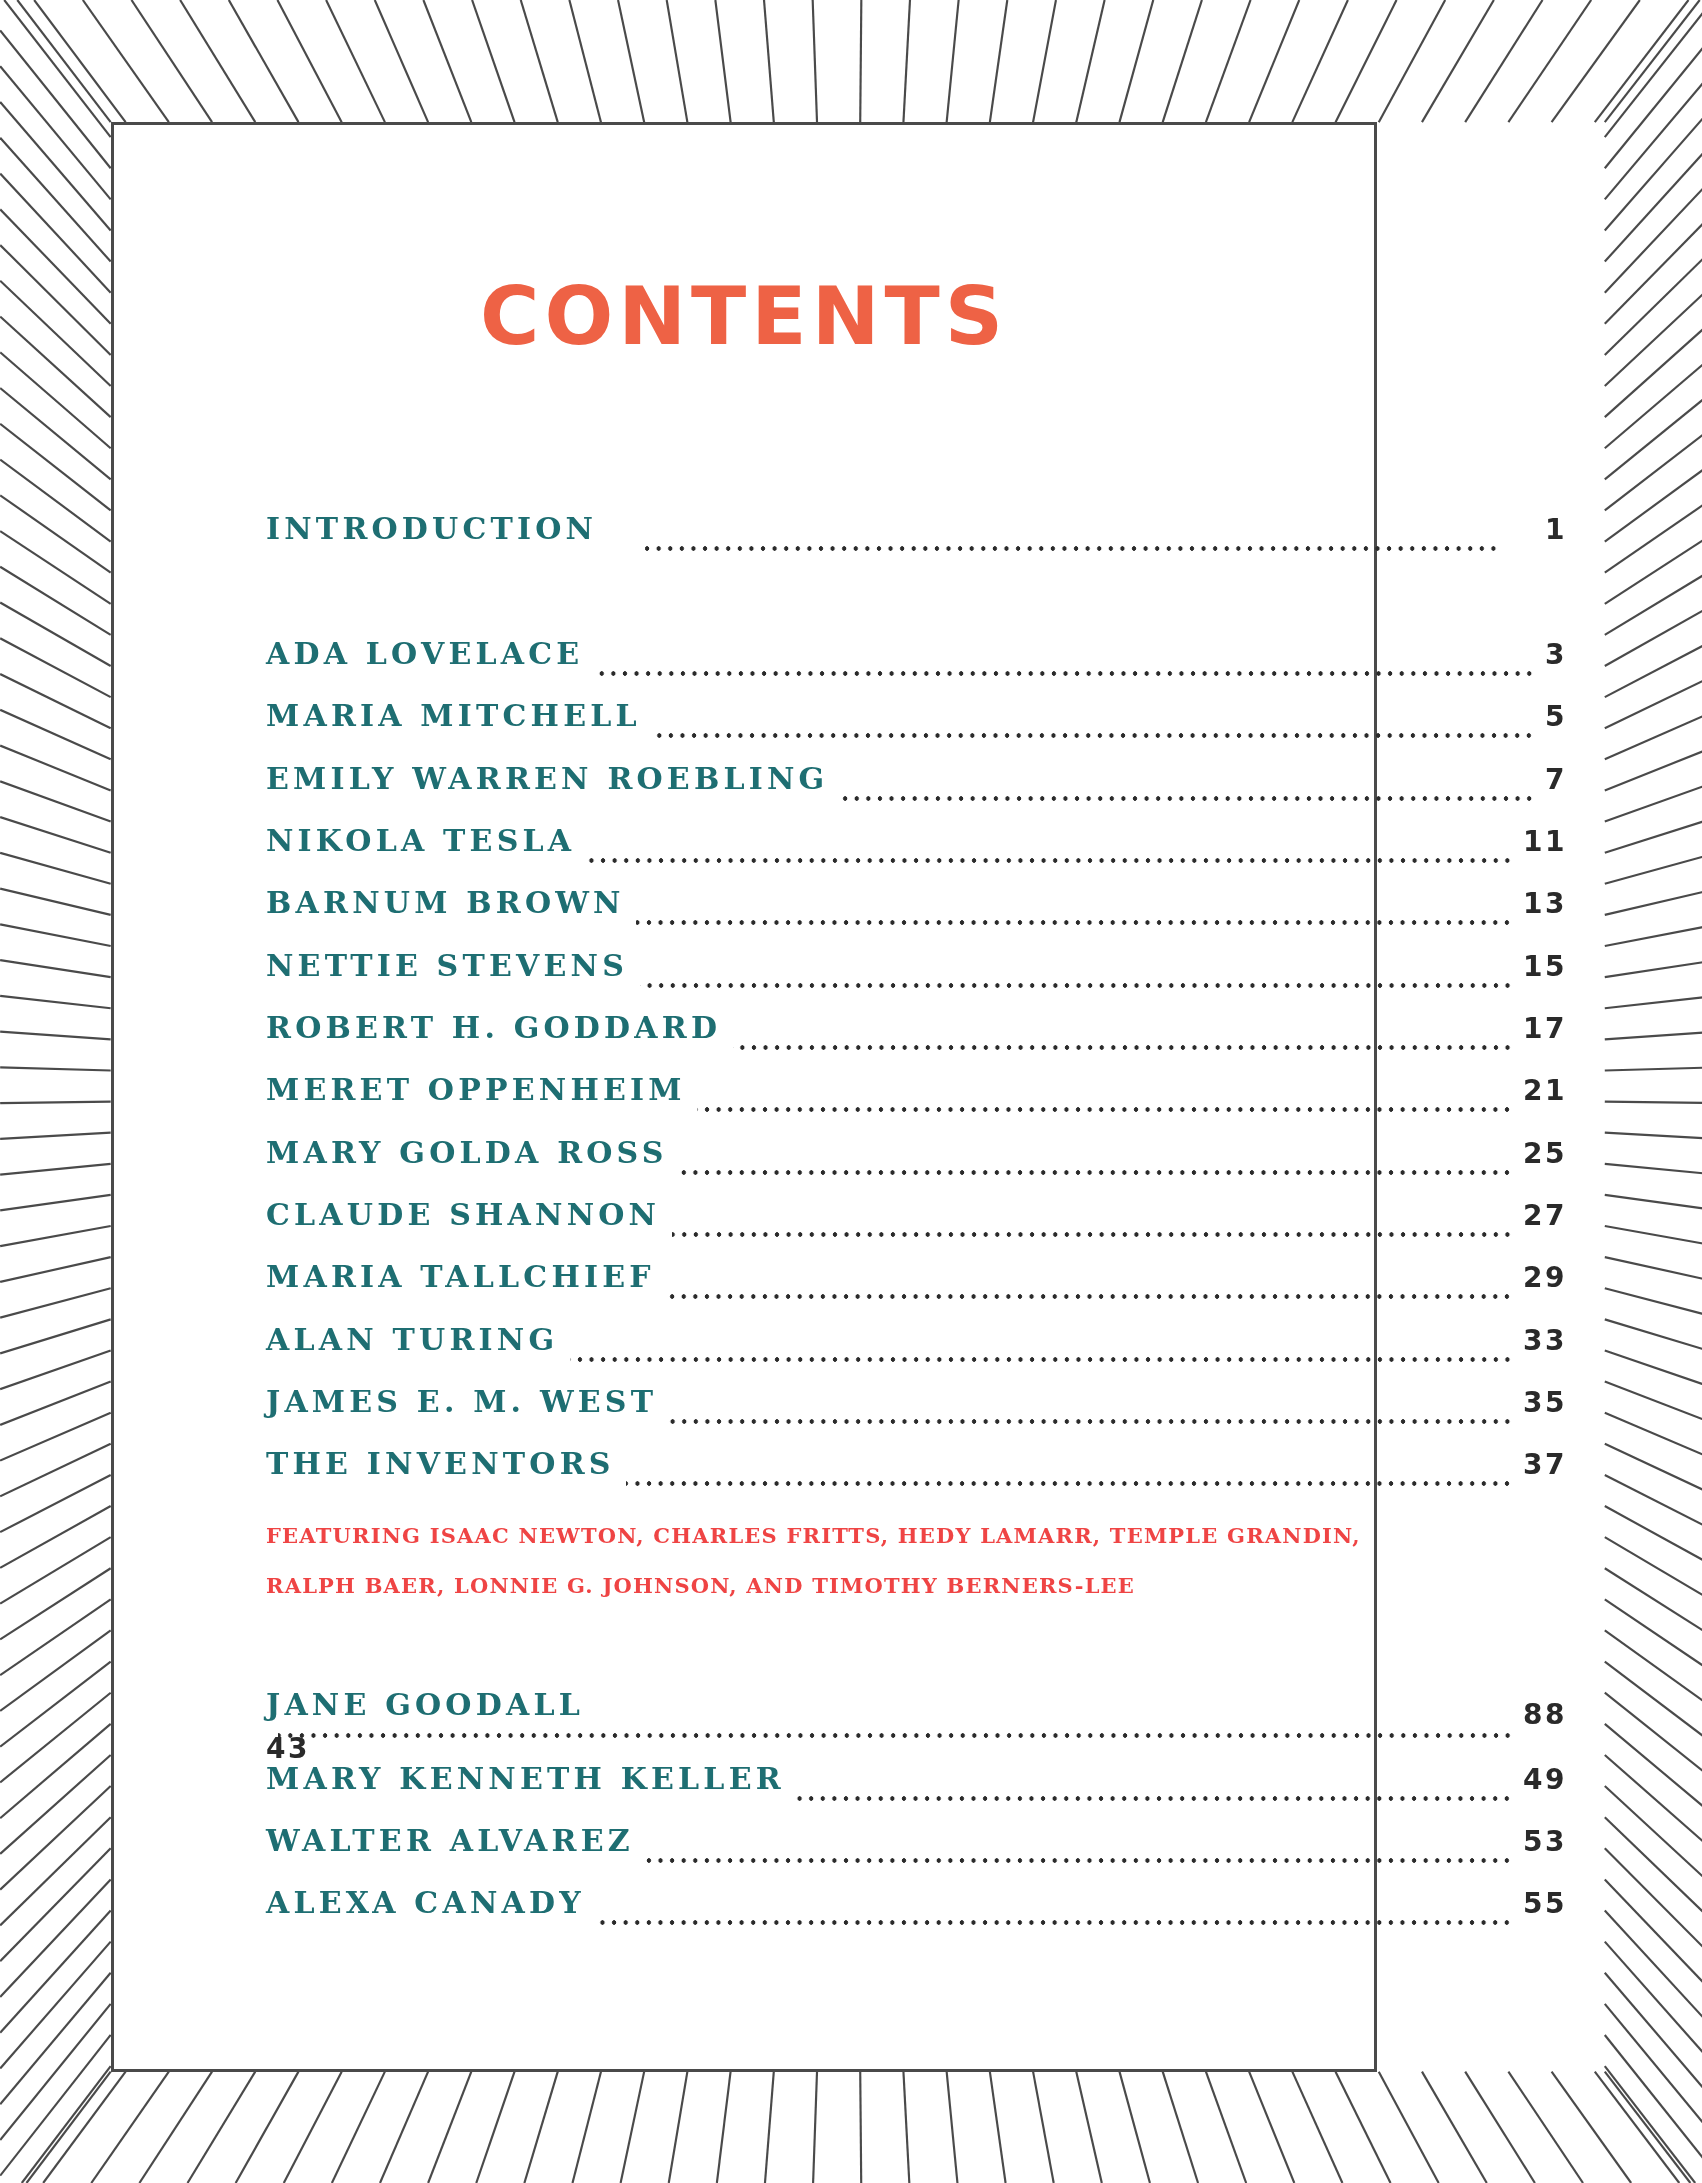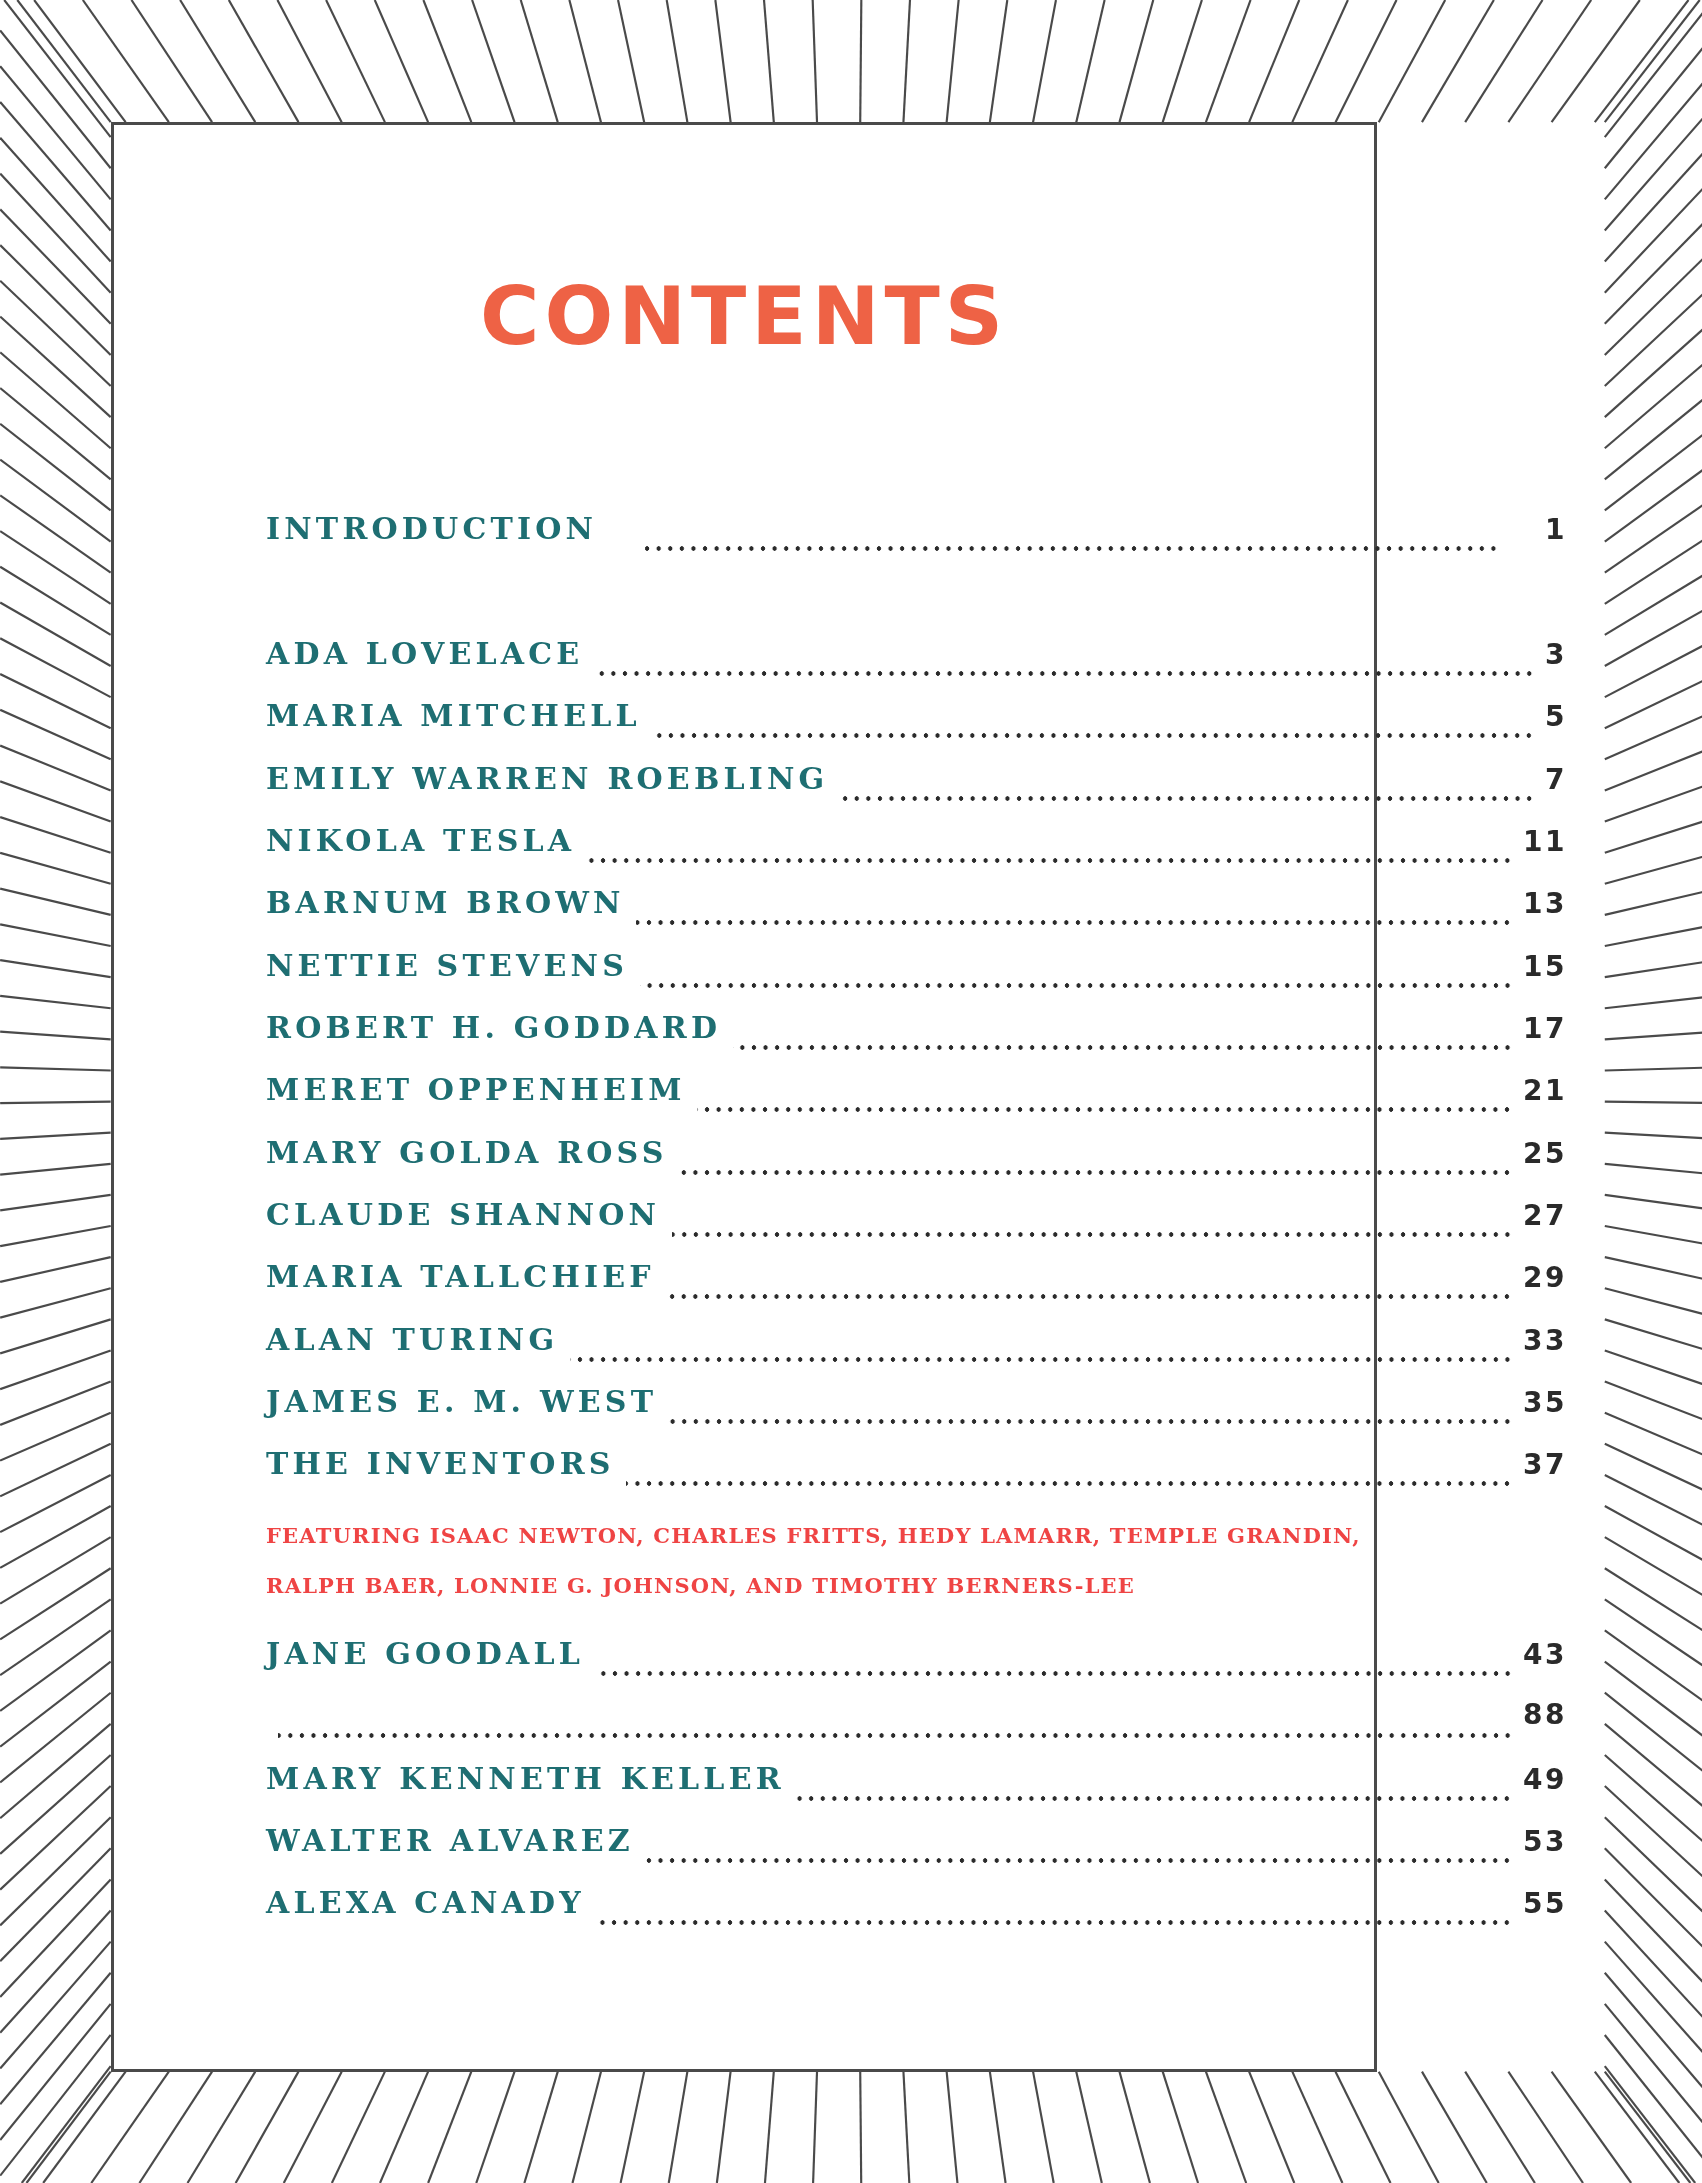--- a/index.html
+++ b/index.html
@@ -380,21 +380,21 @@
     </div>
     <div class="entry" style="top:1321px;">
       <span class="name">THE INVENTORS</span>
       <span class="leader"></span>
       <span class="page">37</span>
     </div>
 
     <div class="featuring" style="top:1386px;">FEATURING ISAAC NEWTON, CHARLES FRITTS, HEDY LAMARR, TEMPLE GRANDIN,</div>
     <div class="featuring" style="top:1436px;">RALPH BAER, LONNIE G. JOHNSON, AND TIMOTHY BERNERS-LEE</div>
 
-    <div class="entry" style="top:1511px;">
+    <div class="entry" style="top:1562px;flex-direction:column;">
       <span class="name">JANE GOODALL</span>
       <span class="leader"></span>
       <span class="page">43</span>
     </div>
     <div class="entry" style="top:1573px;">
       <span class="leader"></span>
       <span class="page">88</span>
     </div>
     <div class="entry" style="top:1636px;">
       <span class="name">MARY KENNETH KELLER</span>

